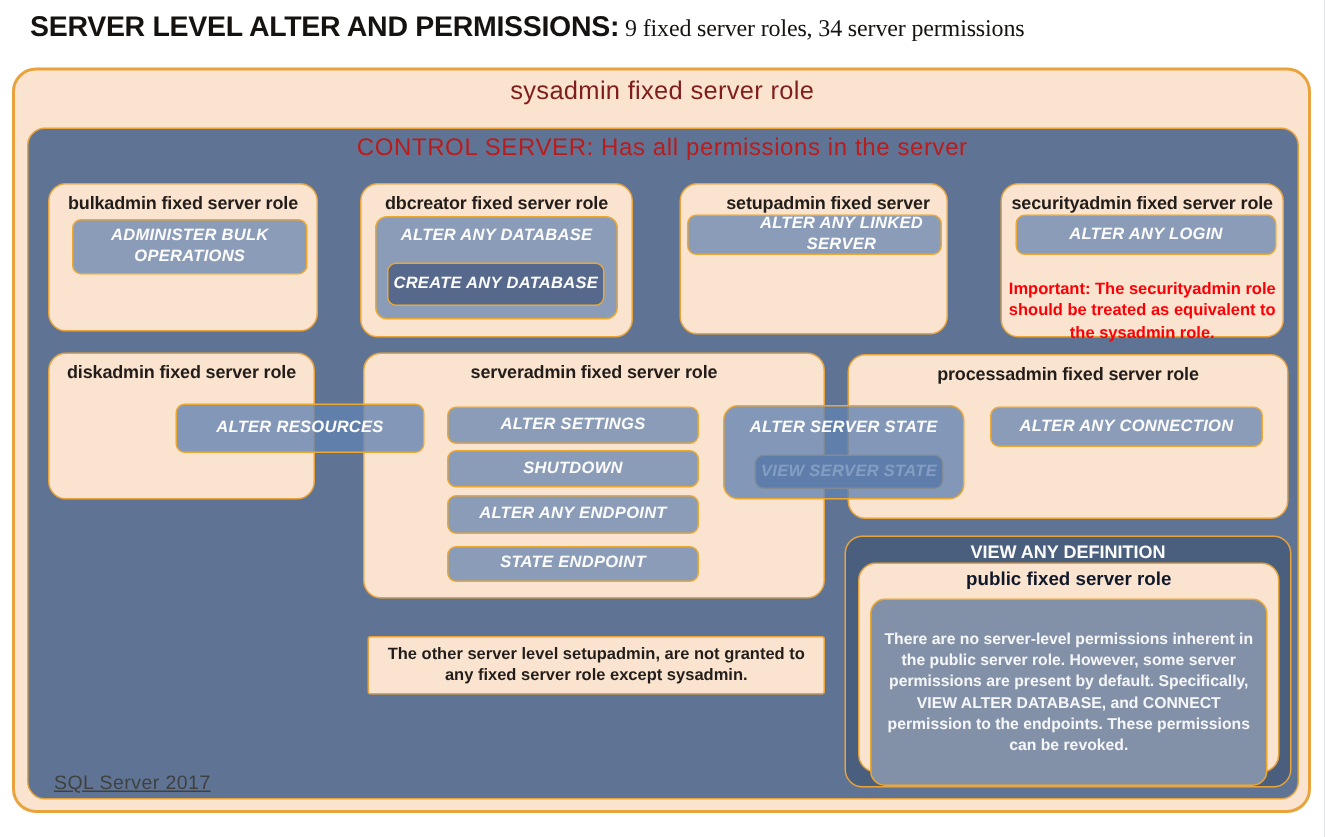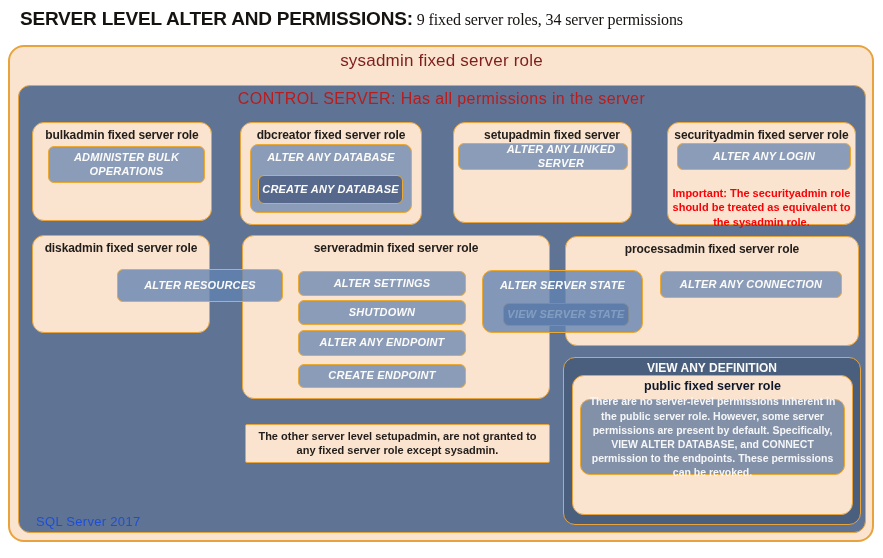--- a/index.html
+++ b/index.html
@@ -29,21 +29,21 @@
   .control-box {
     position:absolute; left:18px; top:85px; width:848px; height:448px;
     background:#5F7494; border:1px solid #E8A33C; border-radius:12px;
   }
   .control-label {
     position:absolute; left:0; top:90px; width:100%; text-align:center;
     font-size:16px; font-weight:400; color:#b91c1c; letter-spacing:0.4px;
   }
   .sql-label {
     position:absolute; left:36px; top:514px;
-    font-size:13px; font-weight:400; color:#1d4ed8; letter-spacing:0.3px;
+    font-size:13px; font-weight:400; color:#404040; letter-spacing:0.3px;text-decoration:underline;
   }
 
   
   .role-box {
     position:absolute; background:#FAE4CF; border:1.5px solid #E8A33C;
     border-radius:12px; z-index:1;
   }
   .role-title {
     width:100%; text-align:center; padding-top:5px;
     font-size:12px; font-weight:700; color:#221d1a; letter-spacing:-0.1px;
@@ -111,21 +111,21 @@
   }
   .public-box {
     position:absolute; left:572px; top:375px; width:281px; height:140px;
     background:#FAE4CF; border:1.5px solid #E8A33C; border-radius:12px; z-index:3;
   }
   .public-title {
     position:absolute; left:572px; top:379px; width:281px; text-align:center;
     font-size:12.5px; font-weight:700; color:#0f172a; z-index:4;
   }
   .public-inner {
-    position:absolute; left:580px; top:399px; width:265px; height:76px;
+    position:absolute; left:580px; top:399px; width:265px; height:125px;
     background:#8290A8; border:1.5px solid #EBA832; border-radius:10px;
     display:flex; align-items:center; justify-content:center;
     font-size:10.5px; font-weight:700; color:#F5F6F8; text-align:center; line-height:1.35;
     padding:4px 7px; z-index:4;
   }
 </style>
 </head>
 <body>
 
 <div id="screen">
@@ -167,21 +167,21 @@
     <div class="role-title">diskadmin fixed server role</div>
   </div>
   <div class="pill straddle pill-resources">ALTER RESOURCES</div>
 
   <div class="role-box box-serveradmin">
     <div class="role-title">serveradmin fixed server role</div>
   </div>
   <div class="pill pill-sa-0">ALTER SETTINGS</div>
   <div class="pill pill-sa-1">SHUTDOWN</div>
   <div class="pill pill-sa-2">ALTER ANY ENDPOINT</div>
-  <div class="pill pill-sa-3">CREATE ENDPOINT</div>
+  <div class="pill pill-sa-3">STATE ENDPOINT</div>
 
   <div class="pill straddle pill-state-outer">ALTER SERVER STATE</div>
   <div class="pill pill-nested pill-state-nested">VIEW SERVER STATE</div>
 
   <div class="role-box box-processadmin">
     <div class="role-title">processadmin fixed server role</div>
   </div>
   <div class="pill pill-conn">ALTER ANY CONNECTION</div>
 
   <div class="note-box">The other server level setupadmin, are not granted to any fixed server role except sysadmin.</div>

